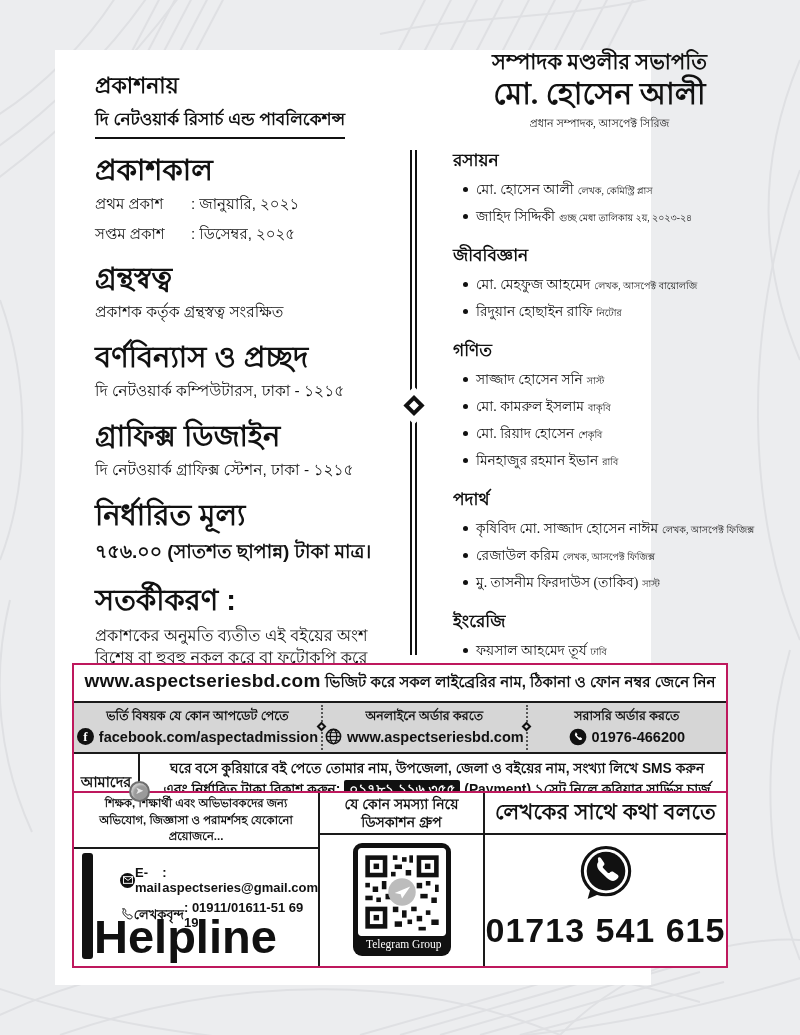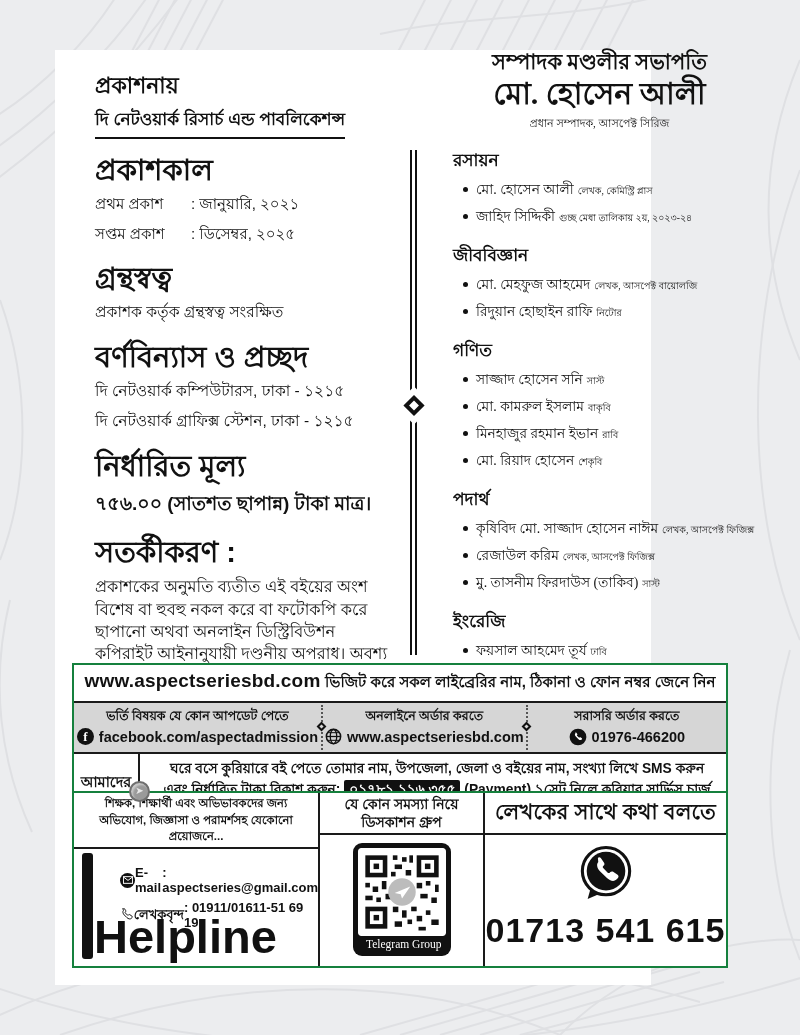--- a/index.html
+++ b/index.html
@@ -35,21 +35,21 @@
   .sec { margin-top:13px; }
   .sec-title { font-size:17px; font-weight:bold; margin-bottom:3px; }
   .member { display:flex; align-items:baseline; margin:3px 0 0 10px; }
   .bullet { width:5px; height:5px; border-radius:50%; background:#111; flex:0 0 auto;
             align-self:center; margin-right:8px; }
   .mname { font-size:13.8px; font-weight:500; white-space:nowrap; }
   .mnote { font-size:9.5px; font-weight:400; margin-left:4px; white-space:nowrap; }
   .assist-head { font-size:17px; font-weight:bold; margin-top:14px; }
 
   
-  .fbox { position:absolute; left:17px; width:656px; border:2px solid #15803d; background:#fff; }
+  .fbox { position:absolute; left:17px; width:656px; border:2px solid #be185d; background:#fff; }
   .fbox1 { top:613px; }
   .fbox2 { top:741px; height:177px; }
 
   .row-web { padding:5px 8px 6px; text-align:center; }
   .row-web .url { font-size:19px; font-weight:bold; letter-spacing:.2px; }
   .row-web .txt { font-size:15px; font-weight:bold; }
 
   .row-contacts { display:flex; background:#d6d6d6; border-top:2px solid #1a1a1a; }
   .contact-col { flex:1 1 0; text-align:center; padding:4px 2px 6px; }
   .contact-col.c1 { flex:1.25 1 0; }
@@ -154,20 +154,21 @@
         <span class="lbl">সপ্তম প্রকাশ</span>
         <span>: ডিসেম্বর, ২০২৫</span>
       </div>
 
       <div class="h-large">গ্রন্থস্বত্ব</div>
       <div class="plain-line">প্রকাশক কর্তৃক গ্রন্থস্বত্ব সংরক্ষিত</div>
 
       <div class="h-large">বর্ণবিন্যাস ও প্রচ্ছদ</div>
       <div class="plain-line">দি নেটওয়ার্ক কম্পিউটারস, ঢাকা - ১২১৫</div>
 
+      <div class="h-large">গ্রাফিক্স ডিজাইন</div>
       <div class="plain-line">দি নেটওয়ার্ক গ্রাফিক্স স্টেশন, ঢাকা - ১২১৫</div>
 
       <div class="h-large">নির্ধারিত মূল্য</div>
       <div class="price-line">৭৫৬.০০ (সাতশত ছাপান্ন) টাকা মাত্র।</div>
 
       <div class="h-large">সতর্কীকরণ :</div>
       <div class="warning-par">প্রকাশকের অনুমতি ব্যতীত এই বইয়ের অংশ বিশেষ বা হুবহু নকল করে বা ফটোকপি করে ছাপানো অথবা অনলাইন ডিস্ট্রিবিউশন কপিরাইট আইনানুযায়ী দণ্ডনীয় অপরাধ। অবশ্য গবেষণা, ব্যক্তিগত লেখাপড়া ও প্রশ্নপত্র প্রণয়নের ক্ষেত্রে এই বিধি নিষেধ প্রযোজ্য নয়।</div>
     </div>
 
     <div class="divider">
@@ -214,27 +215,27 @@
             <span class="mname">সাজ্জাদ হোসেন সনি</span>
             <span class="mnote">সাস্ট</span>
           </div>
         <div class="member">
             <span class="bullet"></span>
             <span class="mname">মো. কামরুল ইসলাম</span>
             <span class="mnote">বাকৃবি</span>
           </div>
         <div class="member">
             <span class="bullet"></span>
+            <span class="mname">মো. রিয়াদ হোসেন</span>
+            <span class="mnote">শেকৃবি</span>
+          </div>
+        <div class="member">
+            <span class="bullet"></span>
             <span class="mname">মিনহাজুর রহমান ইভান</span>
             <span class="mnote">রাবি</span>
-          </div>
-        <div class="member">
-            <span class="bullet"></span>
-            <span class="mname">মো. রিয়াদ হোসেন</span>
-            <span class="mnote">শেকৃবি</span>
           </div>
       </div>
 
       <div class="sec">
         <div class="sec-title">পদার্থ</div>
         <div class="member">
             <span class="bullet"></span>
             <span class="mname">কৃষিবিদ মো. সাজ্জাদ হোসেন নাঈম</span>
             <span class="mnote">লেখক, আসপেক্ট ফিজিক্স</span>
           </div>

